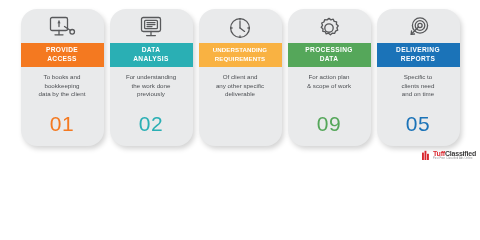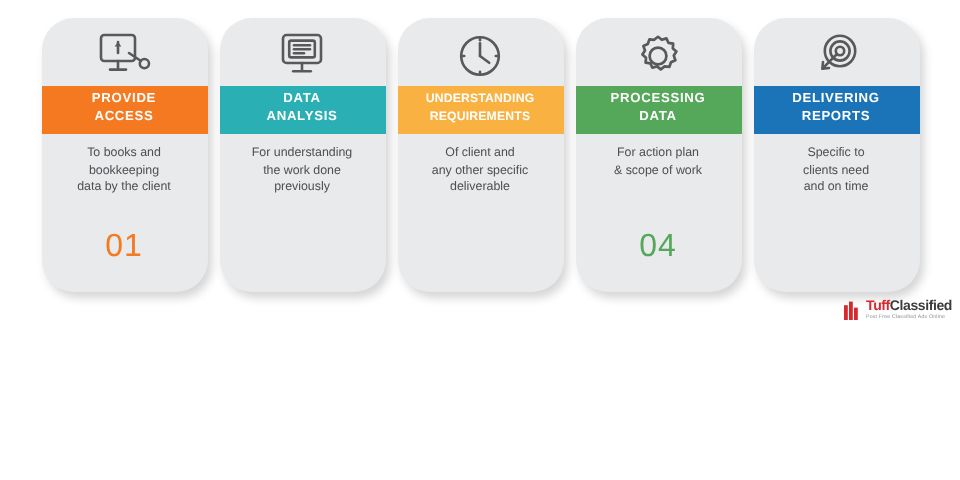--- a/index.html
+++ b/index.html
@@ -91,21 +91,21 @@
     font-size: 6.2px;
     line-height: 8.6px;
     box-sizing: border-box;
     width: 100%;
   }
   .desc-line { display: block; white-space: nowrap; }
 
   .number {
     margin-top: auto;
     padding-bottom: 13px;
-    font-size: 16px;
+    font-size: 21px;
     line-height: 18px;
     font-weight: 400;
     letter-spacing: 0.5px;
   }
 
   
   .card::after{
     content:"";
     position:absolute;
     left:0; right:0; bottom:0;
@@ -191,20 +191,21 @@
       </div>
       <div class="title-band" style="background:#2aafb4">
         <span class="title-line">DATA</span>
         <span class="title-line">ANALYSIS</span>
       </div>
       <div class="desc">
         <span class="desc-line">For understanding</span>
         <span class="desc-line">the work done</span>
         <span class="desc-line">previously</span>
       </div>
+      <div class="number" style="color:#2aafb4">02</div>
     </div>
 
     <div class="card">
       <div class="icon-zone">
         <svg width="26" height="26" viewBox="0 0 26 26" fill="none" stroke="#58595b" stroke-width="1.3" stroke-linecap="round" stroke-linejoin="round">
           <circle cx="13" cy="13" r="9.4"></circle>
           <line x1="13" y1="13" x2="13" y2="6.6"></line>
           <line x1="13" y1="13" x2="17.6" y2="16.4"></line>
           <line x1="13" y1="3.6" x2="13" y2="5.1"></line>
           <line x1="13" y1="20.9" x2="13" y2="22.4"></line>
@@ -231,21 +232,21 @@
         </svg>
       </div>
       <div class="title-band" style="background:#55a75a">
         <span class="title-line">PROCESSING</span>
         <span class="title-line">DATA</span>
       </div>
       <div class="desc">
         <span class="desc-line">For action plan</span>
         <span class="desc-line">&amp; scope of work</span>
       </div>
-      <div class="number" style="color:#55a75a">04</div>
+      <div class="number" style="color:#55a75a">09</div>
     </div>
 
     <div class="card">
       <div class="icon-zone">
         <svg width="28" height="26" viewBox="0 0 28 26" fill="none" stroke="#58595b" stroke-width="1.3" stroke-linecap="round" stroke-linejoin="round">
           <circle cx="16" cy="10.5" r="7.6"></circle>
           <circle cx="16" cy="10.5" r="4.8"></circle>
           <circle cx="16" cy="10.5" r="2.1"></circle>
           <line x1="14.5" y1="12.0" x2="7.2" y2="19.3"></line>
           <path d="M7.2 19.3 l0.3 -3.3 M7.2 19.3 l3.3 -0.3"></path>
@@ -253,20 +254,21 @@
       </div>
       <div class="title-band" style="background:#1b73b8">
         <span class="title-line">DELIVERING</span>
         <span class="title-line">REPORTS</span>
       </div>
       <div class="desc">
         <span class="desc-line">Specific to</span>
         <span class="desc-line">clients need</span>
         <span class="desc-line">and on time</span>
       </div>
+      <div class="number" style="color:#1b73b8">05</div>
     </div>
 
   </div>
 
   <div class="watermark">
     <svg class="wm-mark" width="9" height="10" viewBox="0 0 9 10">
       <rect x="0" y="2.6" width="1.9" height="7.4" fill="#d9272e"></rect>
       <rect x="2.5" y="0.8" width="1.9" height="9.2" fill="#d9272e"></rect>
       <rect x="5.0" y="3.8" width="1.9" height="6.2" fill="#d9272e"></rect>
     </svg>

